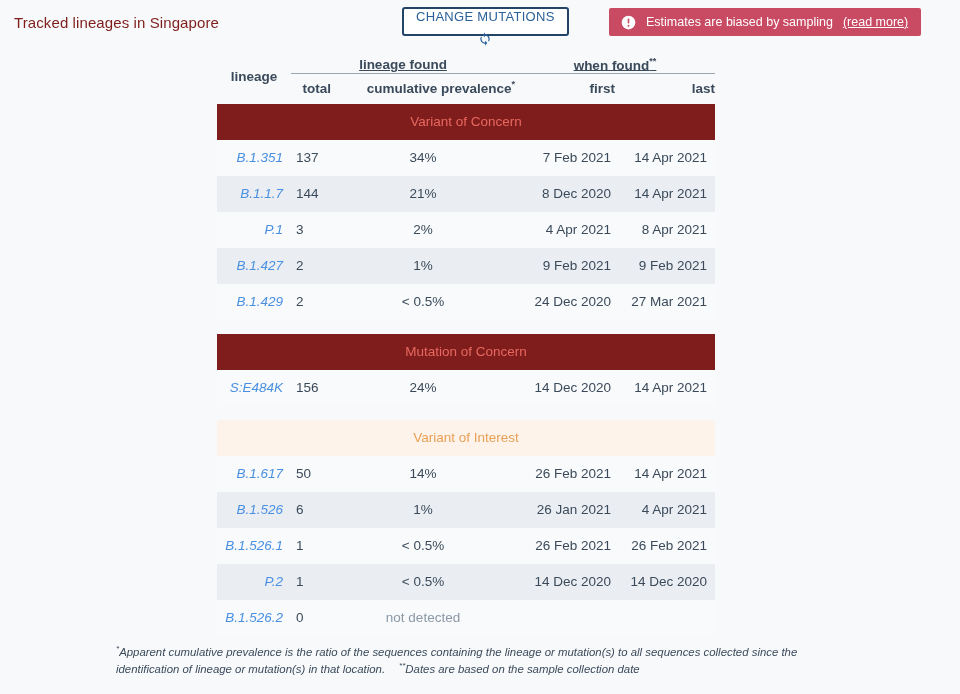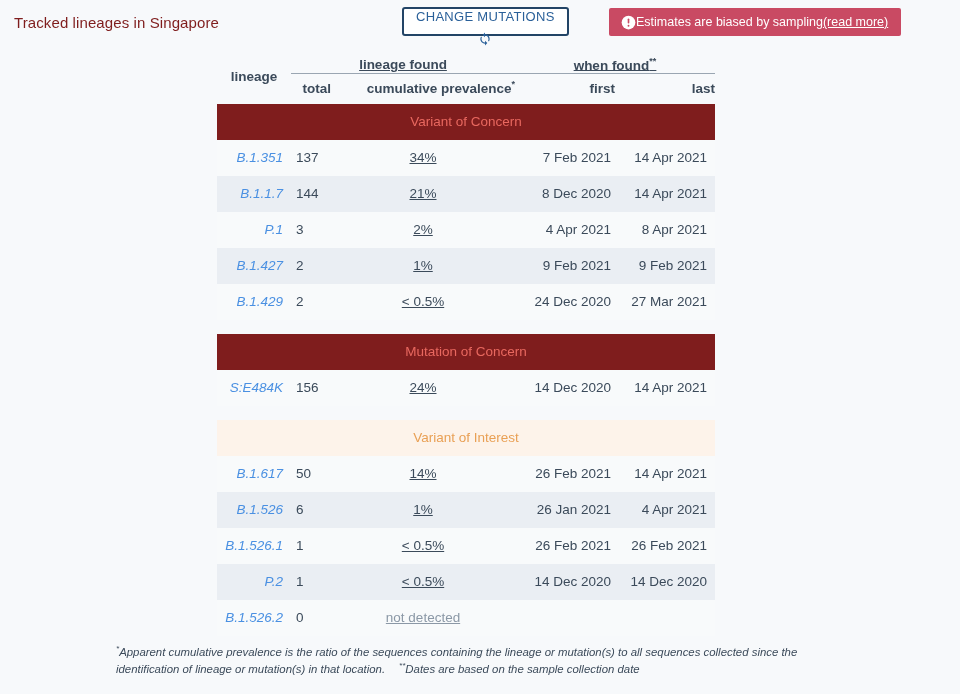--- a/index.html
+++ b/index.html
@@ -57,21 +57,21 @@
   .sync-icon svg { display: block; }
 
   .bias-banner {
     position: absolute;
     left: 609px;
     top: 8px;
     height: 28px;
     box-sizing: border-box;
     display: flex;
     align-items: center;
-    gap: 0;
+    gap: 10px;
     padding: 0 13px 0 12px;
     background: #c94a63;
     border-radius: 2px;
     cursor: pointer;
   }
   .bias-banner .warn-icon svg { display: block; }
   .bias-banner .banner-text {
     color: #ffffff;
     font-size: 12.5px;
     white-space: nowrap;
@@ -180,21 +180,21 @@
     text-align: right;
     padding-right: 8px !important;
     color: #4a90e2;
     cursor: pointer;
   }
   td.cell-lineage .lineage-link {
     color: #4a90e2;
     font-style: italic;
   }
   td.cell-total   { text-align: left; padding-left: 5px !important; }
-  td.cell-prev    { text-align: center; text-decoration: underline; }
+  td.cell-prev    { text-align: center; }
   td.cell-prev.muted { color: #8b98a6; }
   td.cell-first   { text-align: right; padding-right: 4px !important; }
   td.cell-last    { text-align: right; padding-right: 8px !important; }
 
   
   .footnotes {
     position: absolute;
     left: 116px;
     top: 643px;
     width: 700px;

